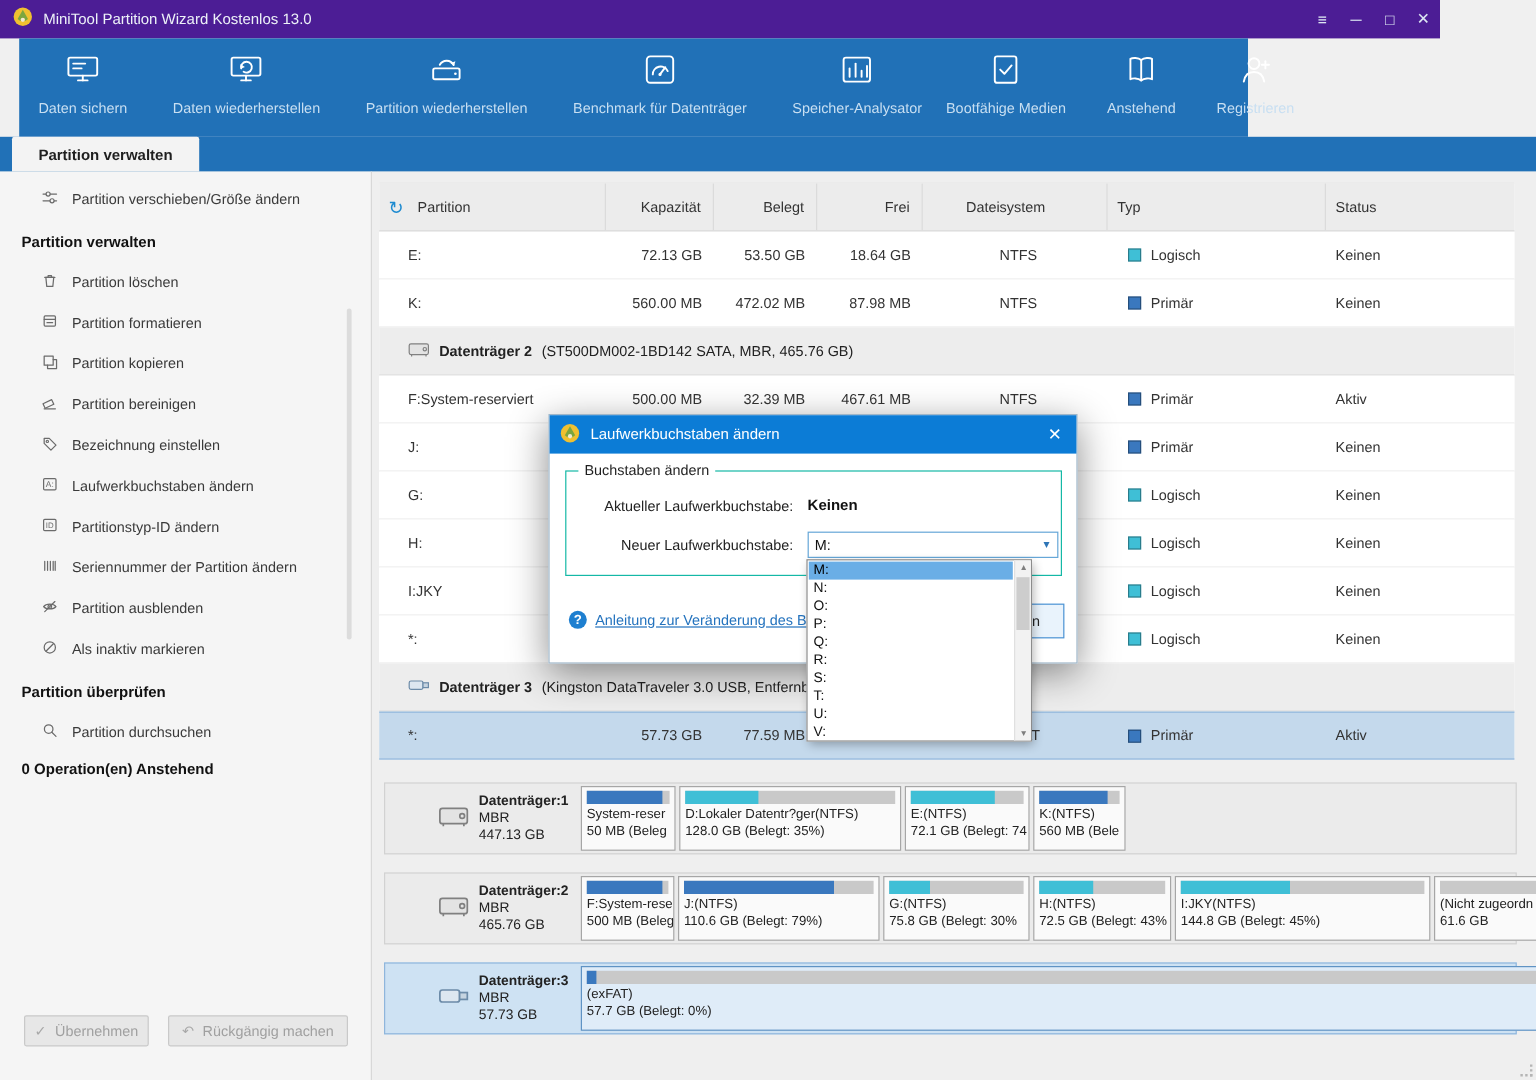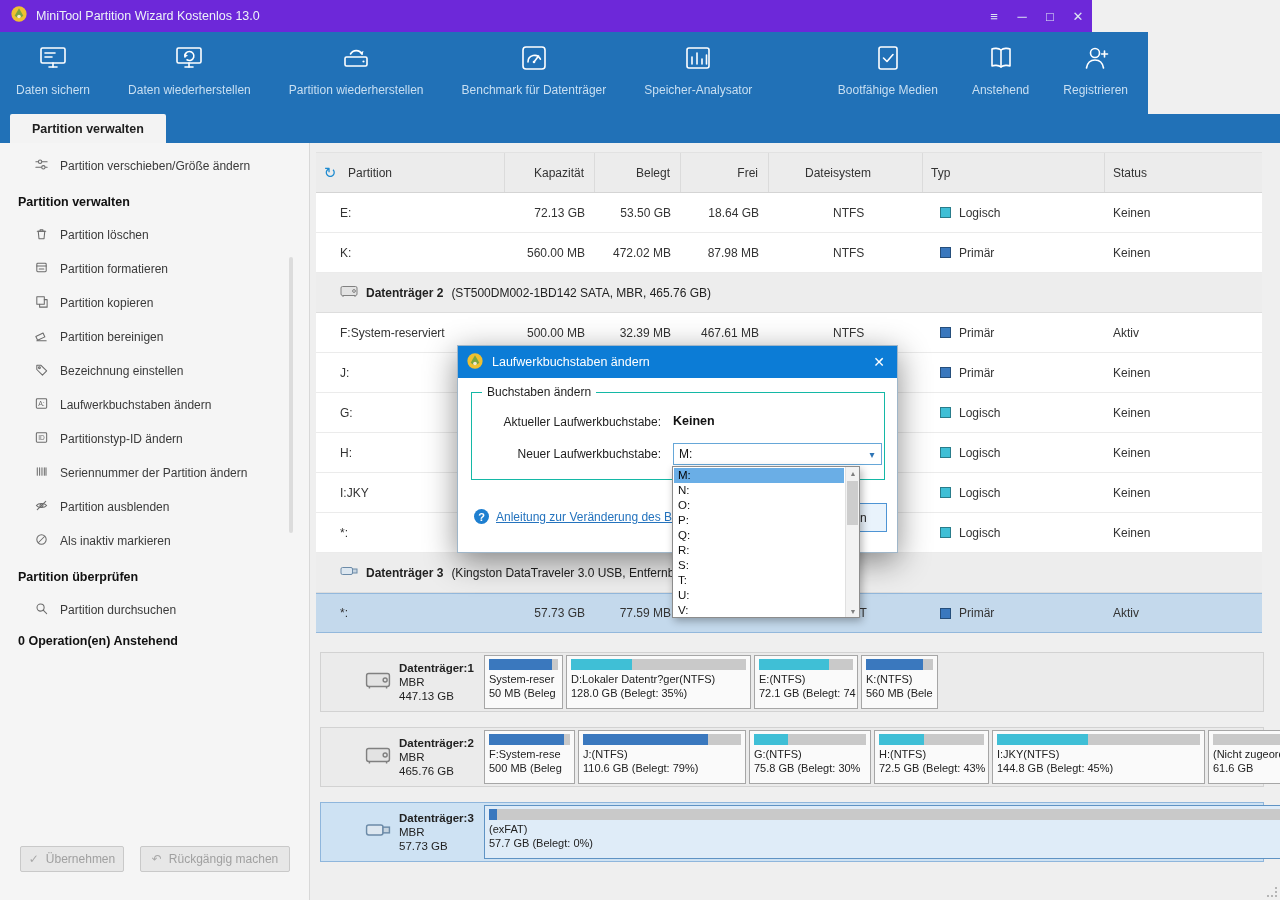--- a/index.html
+++ b/index.html
@@ -1,28 +1,28 @@
 <!DOCTYPE html>
 <html><head>
 <meta charset="utf-8">
 <style>
   * { margin:0; padding:0; box-sizing:border-box; }
   body { background:#888; font-family:"Liberation Sans","DejaVu Sans",sans-serif; }
   #app { position:relative; width:1280px; height:900px; background:#F0F0F0; overflow:hidden; font-family:"Liberation Sans","DejaVu Sans",sans-serif; }
 
   
-  #titlebar { position:absolute; left:0; top:0; width:1092px; height:32px; background:#6d28d9; display:flex; align-items:center; color:#EDF2F8; }
+  #titlebar { position:absolute; left:0; top:0; width:1200px; height:32px; background:#4c1d95; display:flex; align-items:center; color:#EDF2F8; }
   #titlebar .app-title { font-size:12.5px; margin-left:8px; }
   #win-controls { margin-left:auto; display:flex; height:32px; }
   .win-btn { width:28px; height:32px; display:flex; align-items:center; justify-content:center; color:#DCE6F2; font-size:13px; cursor:default; }
   .logo-svg { width:18px; height:18px; }
   #app-logo { margin-left:10px; display:flex; }
 
   
-  #toolbar { position:absolute; left:0; top:32px; width:1148px; height:82px; background:#2171B7; display:flex; justify-content:space-between; }
+  #toolbar { position:absolute; left:16px; top:32px; width:1024px; height:82px; background:#2171B7; display:flex; justify-content:space-between; }
   #toolbar-left { display:flex; gap:18px; margin-left:6px; padding-top:9px; }
   #toolbar-right { display:flex; gap:14px; margin-right:10px; padding-top:9px; }
   .tb-item { display:flex; flex-direction:column; align-items:center; gap:7px; color:#C8DFF2; font-size:12px; padding:2px 10px; white-space:nowrap; }
   .tb-svg { width:30px; height:30px; stroke:#FFFFFF; stroke-width:1.6; fill:none; stroke-linecap:round; stroke-linejoin:round; }
 
   
   #tabrow { position:absolute; left:0; top:114px; width:1280px; height:29px; background:#2171B7; }
   .tab-active { position:absolute; left:10px; top:0; height:29px; background:#F3F3F3; color:#1F1F1F; font-weight:bold; font-size:12.5px; padding:0 22px; display:flex; align-items:center; border-top-left-radius:2px; border-top-right-radius:2px; }
 
   
@@ -634,21 +634,21 @@
                 <circle cx="14" cy="7" r="1.4" fill="none" stroke="#808080"></circle>
                 <path d="M3 11.5v1.5M15 11.5v1.5" stroke="#808080" fill="none"></path>
               </svg></span>
             <div class="dm-lines">
               <span class="dm-name">Datenträger:2</span>
               <span>MBR</span>
               <span>465.76 GB</span>
             </div>
           </div>
           <div class="dm-blocks">
-            <div class="dm-block" style="width: 91px;">
+            <div class="dm-block" style="width: 78px;">
               <div class="dm-bar">
                 <div class="dm-fill" style="width: 92%; background: rgb(58, 120, 190);"></div>
               </div>
               <span class="dm-l1">F:System-rese</span>
               <span class="dm-l2">500 MB (Beleg</span>
             </div>
             <div class="dm-block" style="width: 168px;">
               <div class="dm-bar">
                 <div class="dm-fill" style="width: 79%; background: rgb(58, 120, 190);"></div>
               </div>

